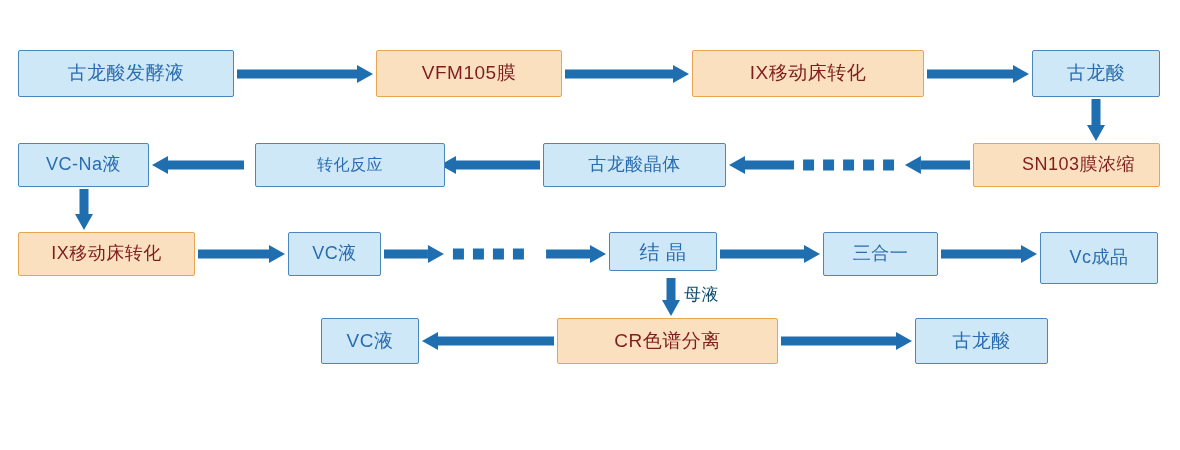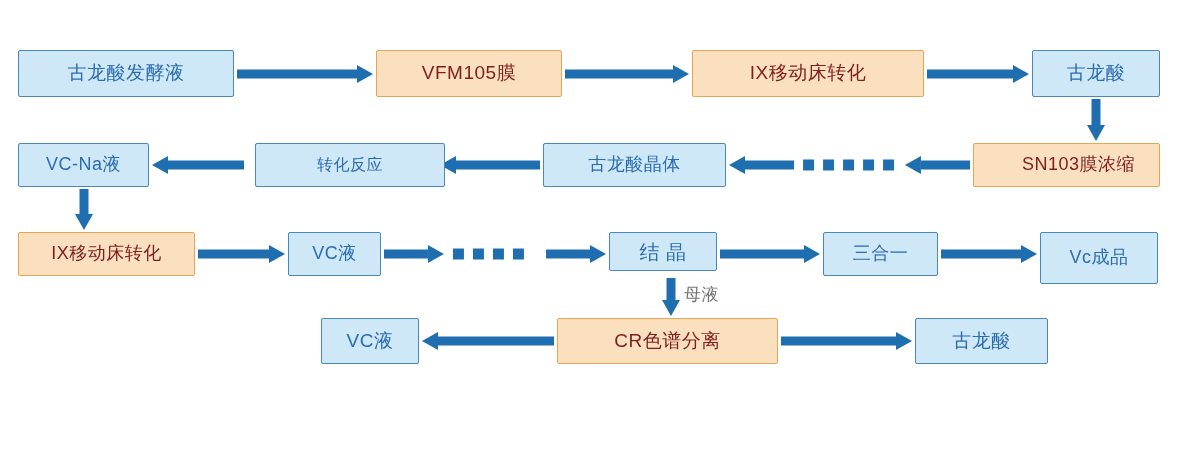--- a/index.html
+++ b/index.html
@@ -39,21 +39,21 @@
   }
   .edge {
     position: absolute;
   }
   .edge svg {
     display: block;
     overflow: visible;
   }
   .edge-label {
     position: absolute;
-    color: #737373;
+    color: #0c4a6e;
     font-size: 17px;
     white-space: pre;
     letter-spacing: 0.5px;
   }
 </style>
 </head>
 <body>
 
 <div id="canvas">
   <div id="edge-layer">

